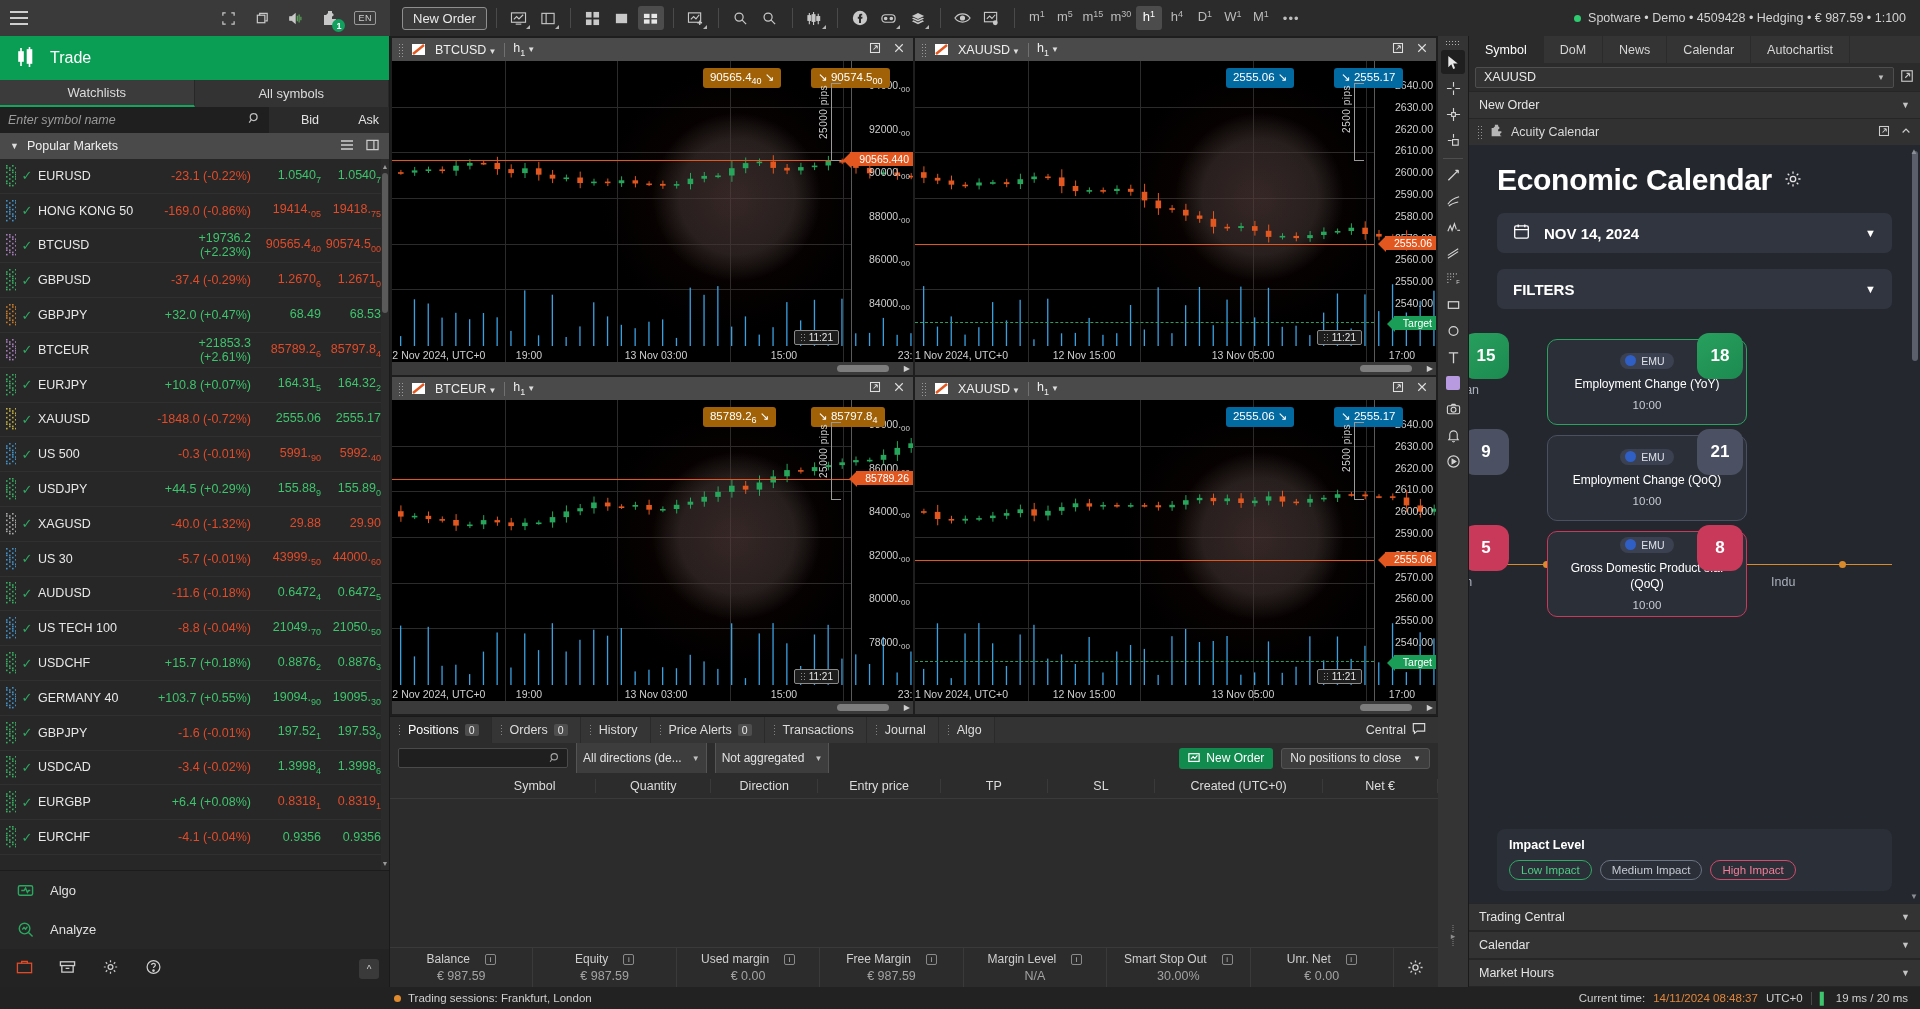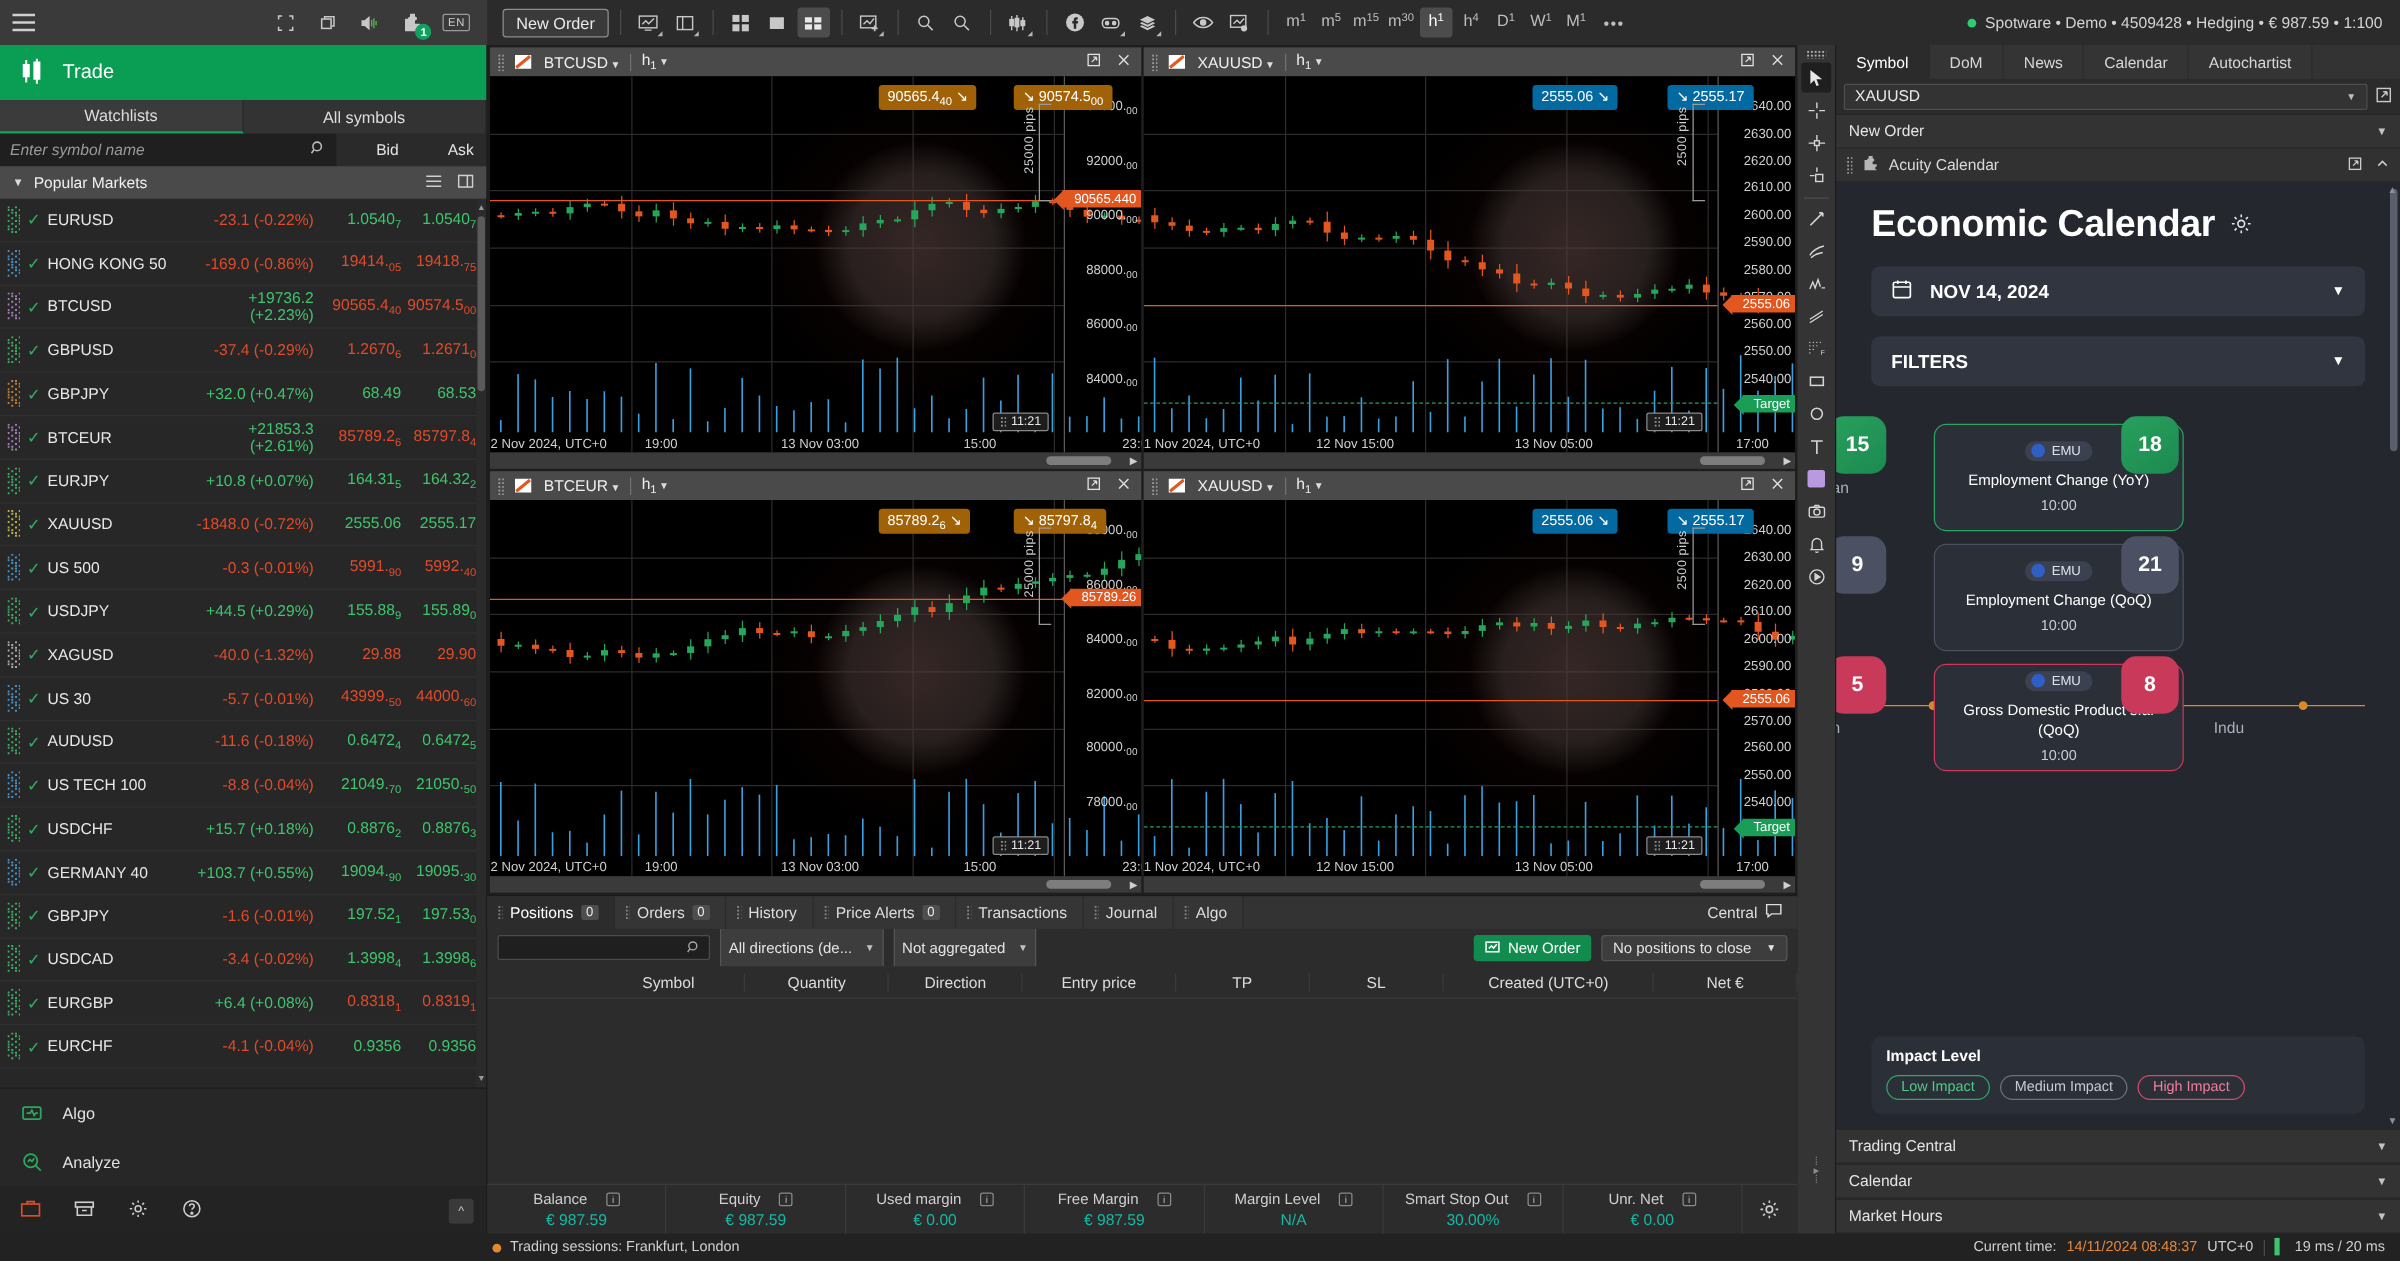--- a/index.html
+++ b/index.html
@@ -139,21 +139,21 @@
     display: flex; align-items: center; gap: 12px; padding: 0 8px; cursor: pointer; }
   .tbl-head { height: 26px; display: flex; align-items: center; border-bottom: 1px solid #3a3a3a; flex: none; background: #2c2c2c; }
   .th { font-size: 12.5px; color: #dcdcdc; text-align: center; border-right: 1px solid #3a3a3a; }
   .tbl-body { flex: 1; min-height: 0; }
   .acct-bar { height: 40px; display: flex; align-items: stretch; border-top: 1px solid #3a3a3a; flex: none; background: #2c2c2c; }
   .acct-cell { flex: 1; display: flex; flex-direction: column; align-items: center; justify-content: center; gap: 3px;
     border-right: 1px solid #3a3a3a; }
   .ac-lbl { font-size: 12px; color: #cfcfcf; display: flex; align-items: center; gap: 15px; text-align: right; }
   .ac-i { width: 11px; height: 11px; border: 1px solid #8a8a8a; border-radius: 2px; font-size: 8px; display: flex;
     align-items: center; justify-content: center; color: #bdbdbd; }
-  .ac-val { font-size: 12.5px; color: #14b8a6; text-align: center; }
+  .ac-val { font-size: 12.5px; color: #a3a3a3; text-align: center; }
   .acct-gear { width: 44px; display: flex; align-items: center; justify-content: center; color: #cfcfcf; }
 
   
   .rail { width: 30px; background: #343434; display: flex; flex-direction: column; align-items: center; padding-top: 4px; flex: none; }
   .rail-grip { width: 16px; height: 7px; background-image: radial-gradient(#b0b0b0 40%, transparent 41%); background-size: 3px 3px; margin-bottom: 3px; }
   .rail-btn { width: 24px; height: 24px; display: flex; align-items: center; justify-content: center; border-radius: 3px;
     color: #d5d5d5; cursor: pointer; margin-bottom: 2px; position: relative; }
   .rail-btn.active { background: #1f1f1f; }
   .rail-sep { width: 20px; height: 1px; background: #4e4e4e; margin: 4px 0; }
   .rail-drag { margin-top: auto; margin-bottom: 40px; color: #8d8d8d; font-size: 9px; line-height: 7px; text-align: center; }

